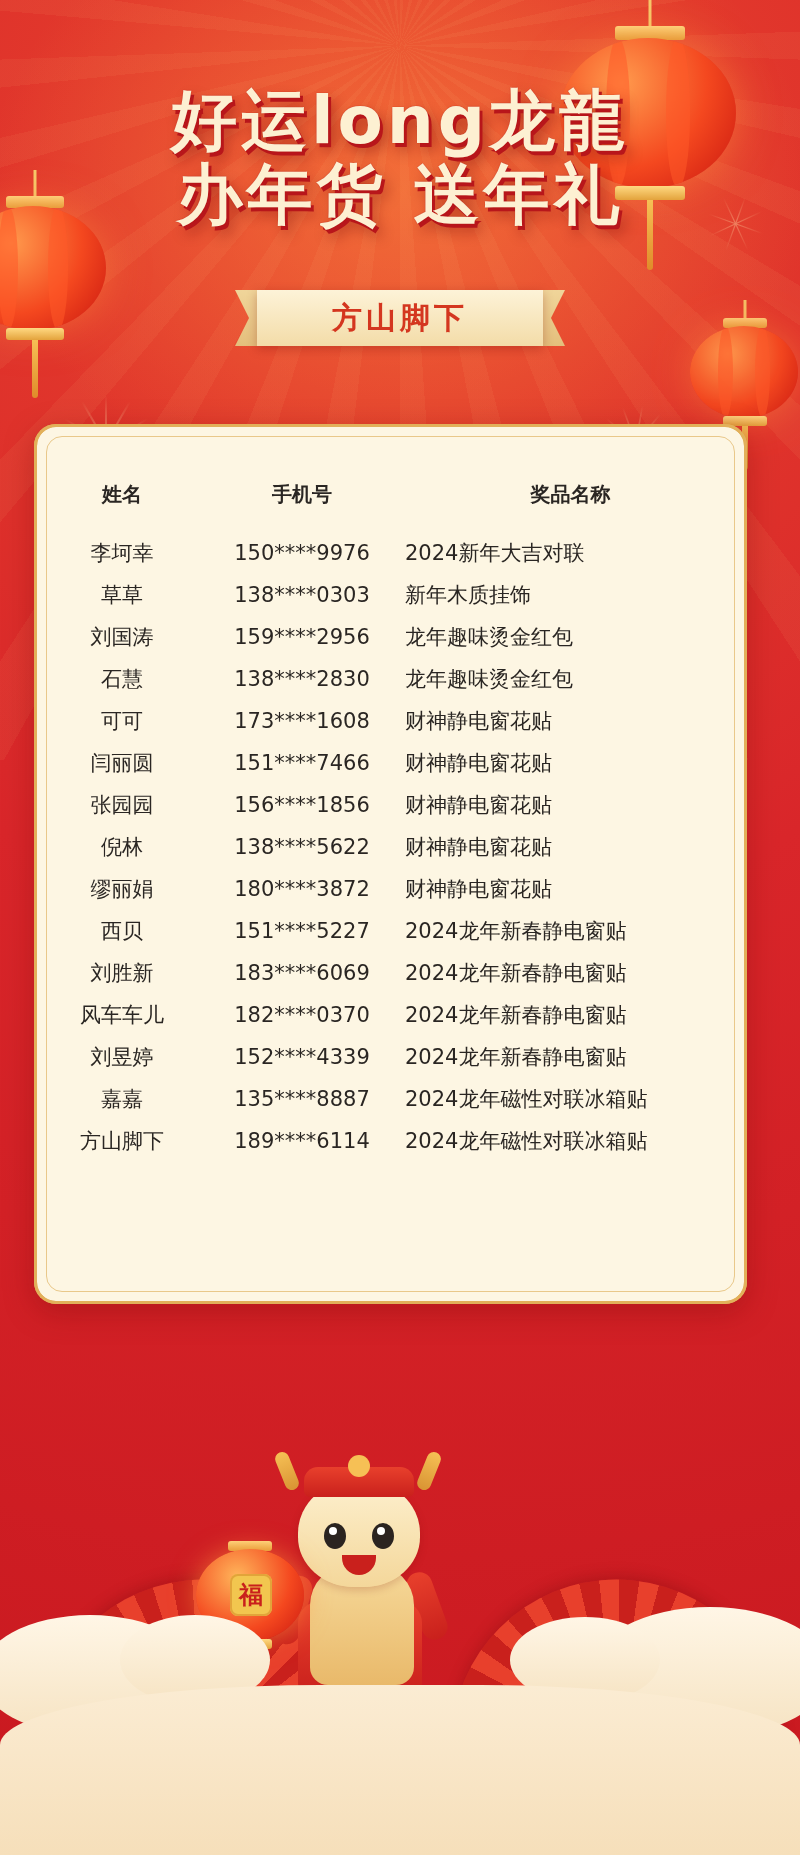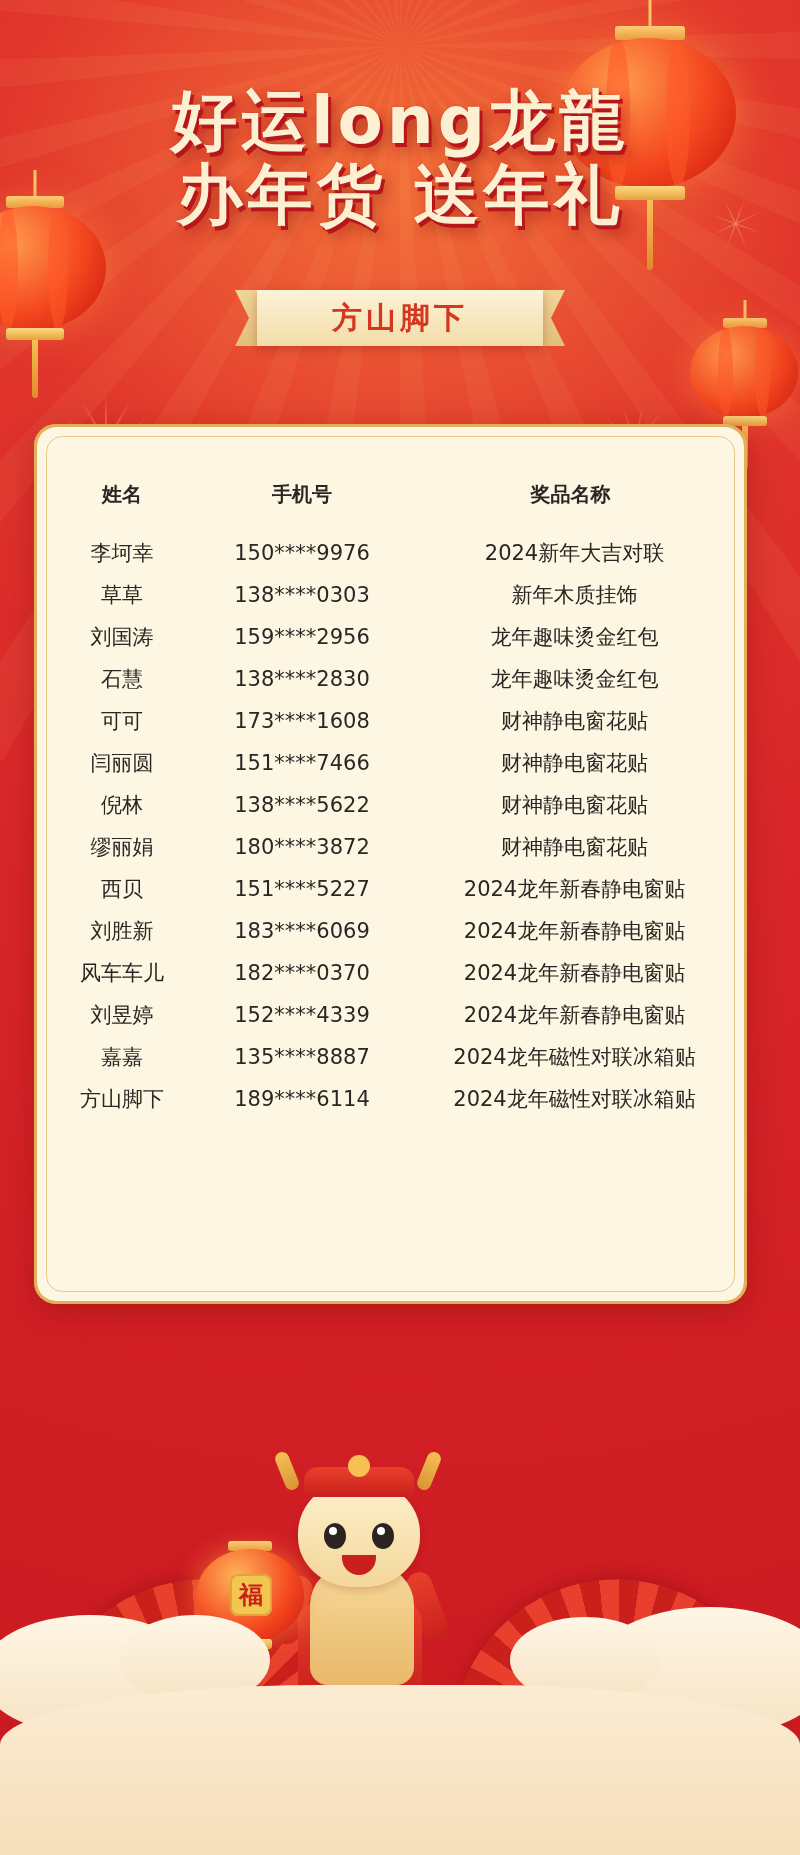--- a/index.html
+++ b/index.html
@@ -159,21 +159,21 @@
     color:#2a2623;
   }
   table.winners th{
     font-size:20px; font-weight:bold; padding:10px 0 24px 0; color:#2a2623;
   }
   table.winners td{
     font-size:21px; padding:7px 0; white-space:nowrap;
   }
   .col-name{ width:170px; text-align:center; }
   .col-phone{ width:190px; text-align:center; }
-  .col-prize{ text-align:center; padding-left:8px !important; }
+  .col-prize{ text-align:left; padding-left:8px !important; }
   th.col-prize{ text-align:center; padding-left:0 !important; }
 
   
   .bottom{
     position:absolute; left:0; right:0; bottom:0; height:560px; overflow:hidden;
   }
   .fan{
     position:absolute; bottom:110px;
     width:330px; height:165px;
     border-radius:165px 165px 0 0;
@@ -385,20 +385,25 @@
           <td class="col-prize">龙年趣味烫金红包</td>
         </tr>
         <tr>
           <td class="col-name">可可</td>
           <td class="col-phone">173****1608</td>
           <td class="col-prize">财神静电窗花贴</td>
         </tr>
         <tr>
           <td class="col-name">闫丽圆</td>
           <td class="col-phone">151****7466</td>
+          <td class="col-prize">财神静电窗花贴</td>
+        </tr>
+        <tr>
+          <td class="col-name">张园园</td>
+          <td class="col-phone">156****1856</td>
           <td class="col-prize">财神静电窗花贴</td>
         </tr>
         <tr>
           <td class="col-name">倪林</td>
           <td class="col-phone">138****5622</td>
           <td class="col-prize">财神静电窗花贴</td>
         </tr>
         <tr>
           <td class="col-name">缪丽娟</td>
           <td class="col-phone">180****3872</td>

